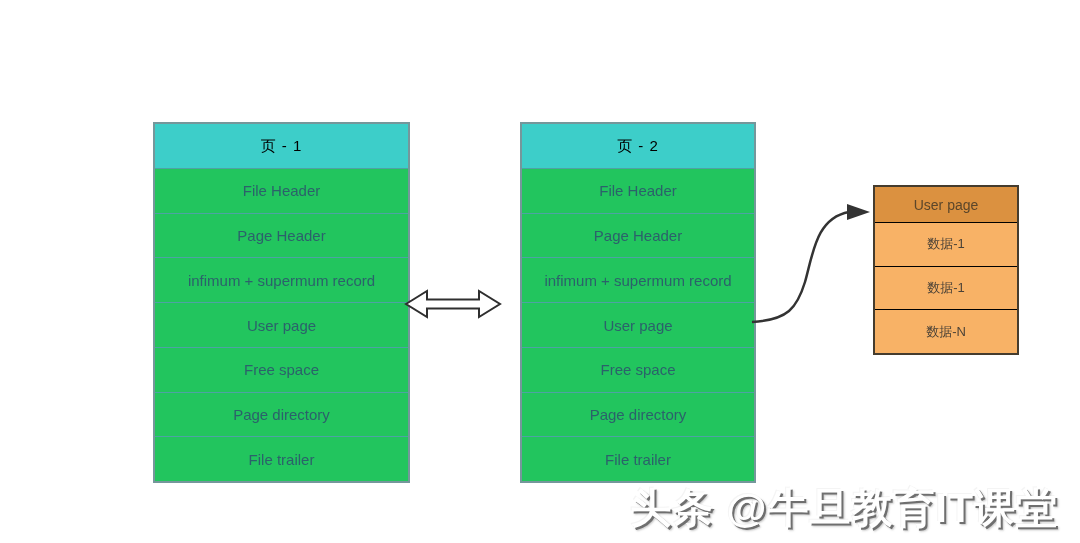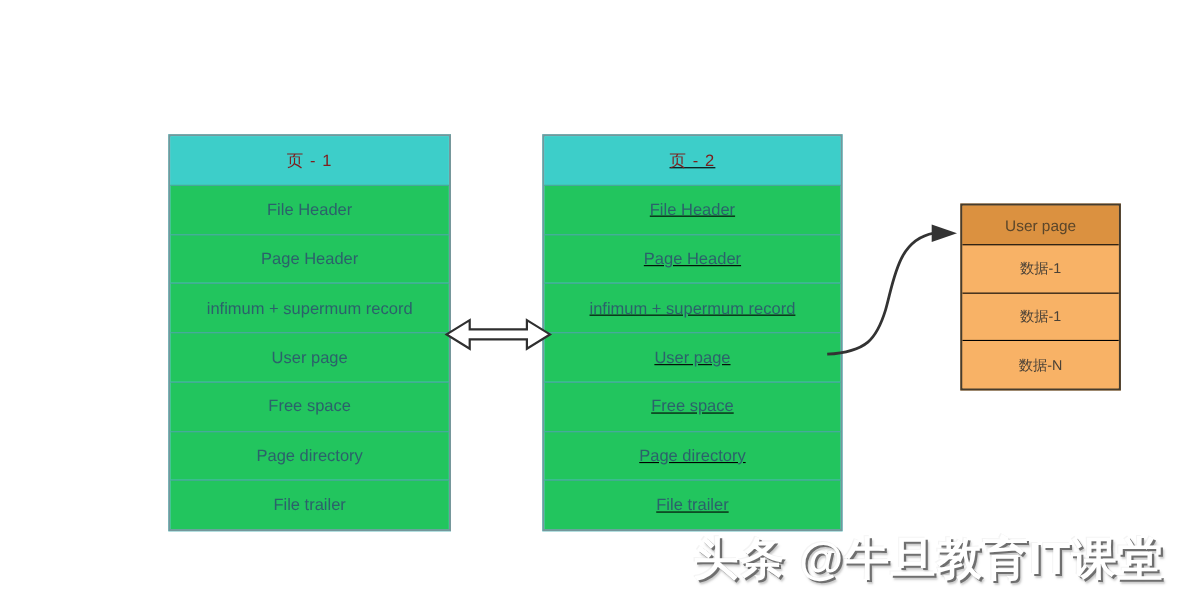--- a/index.html
+++ b/index.html
@@ -17,37 +17,37 @@
     height:361px;
     box-sizing:border-box;
     border:2px solid #75979b;
     display:flex;
     flex-direction:column;
     background:#58f7f7;
   }
   .cyan-table .hdr{
     flex:0 0 44px;
     background:#3dcec9;
-    color:#7f1d1d;
+    color:#000000;
     font-size:15px;
     display:flex;align-items:center;justify-content:center;
     letter-spacing:1px;
     text-align:center;
   }
   .cyan-table .row{
     flex:1 1 auto;
     background:#22c55e;
     border-top:1px solid #4da3a3;
     color:#2c616b;
     font-size:15px;
     display:flex;align-items:center;justify-content:center;
     white-space:nowrap;
   }
   #page1{left:153px;width:257px;}
-  #page2{left:493px;width:273px;text-decoration:underline;}
+  #page2{left:520px;width:236px;}
   
   .orange-table{
     position:absolute;
     left:873px;top:185px;
     width:146px;height:170px;
     box-sizing:border-box;
     border:2px solid #453c2e;
     display:flex;flex-direction:column;
     background:#f8b266;
   }

